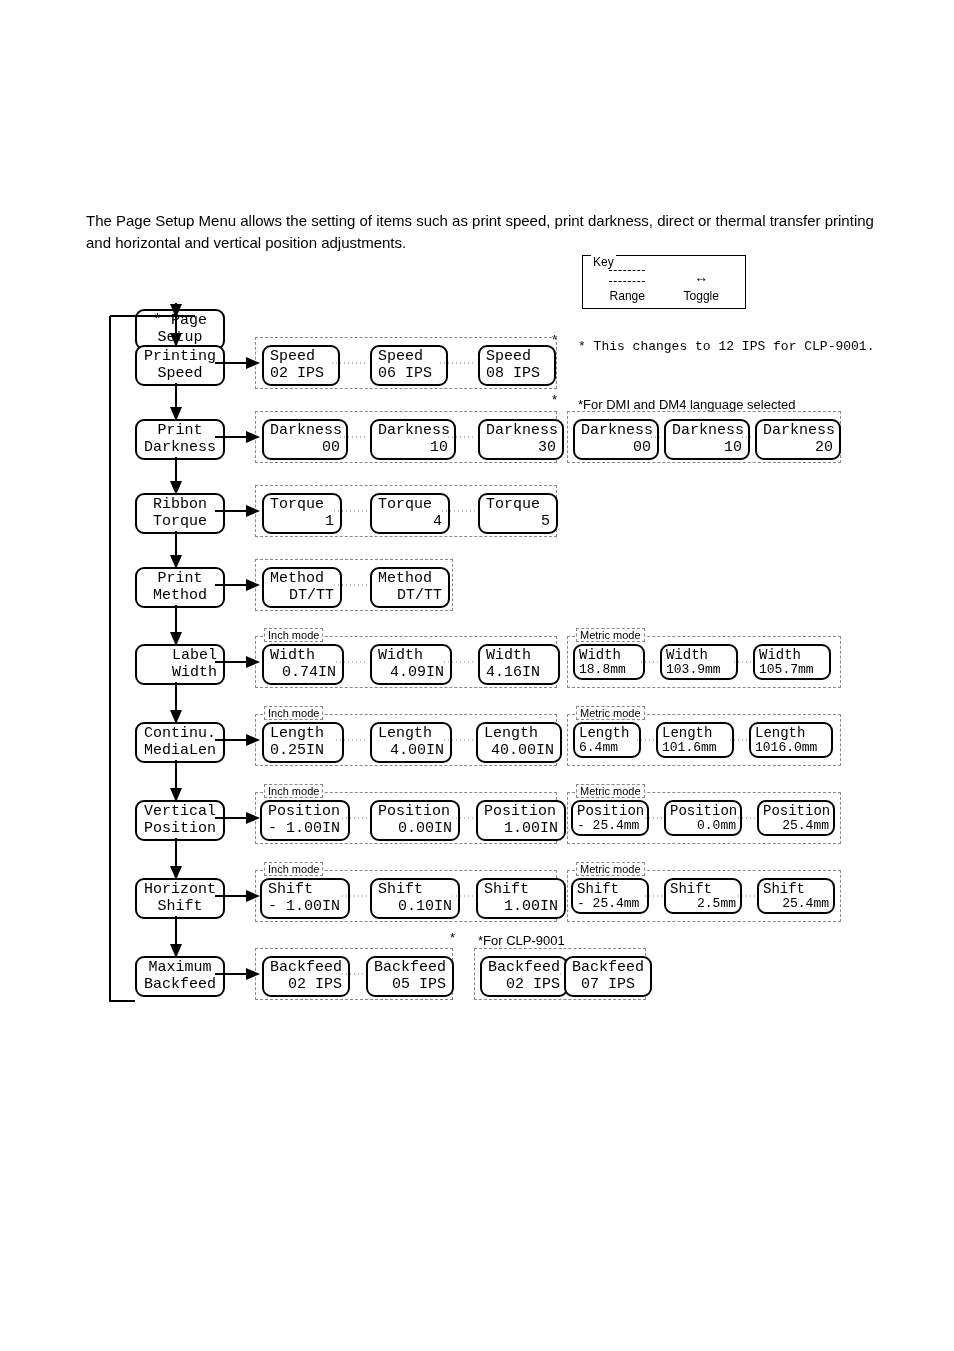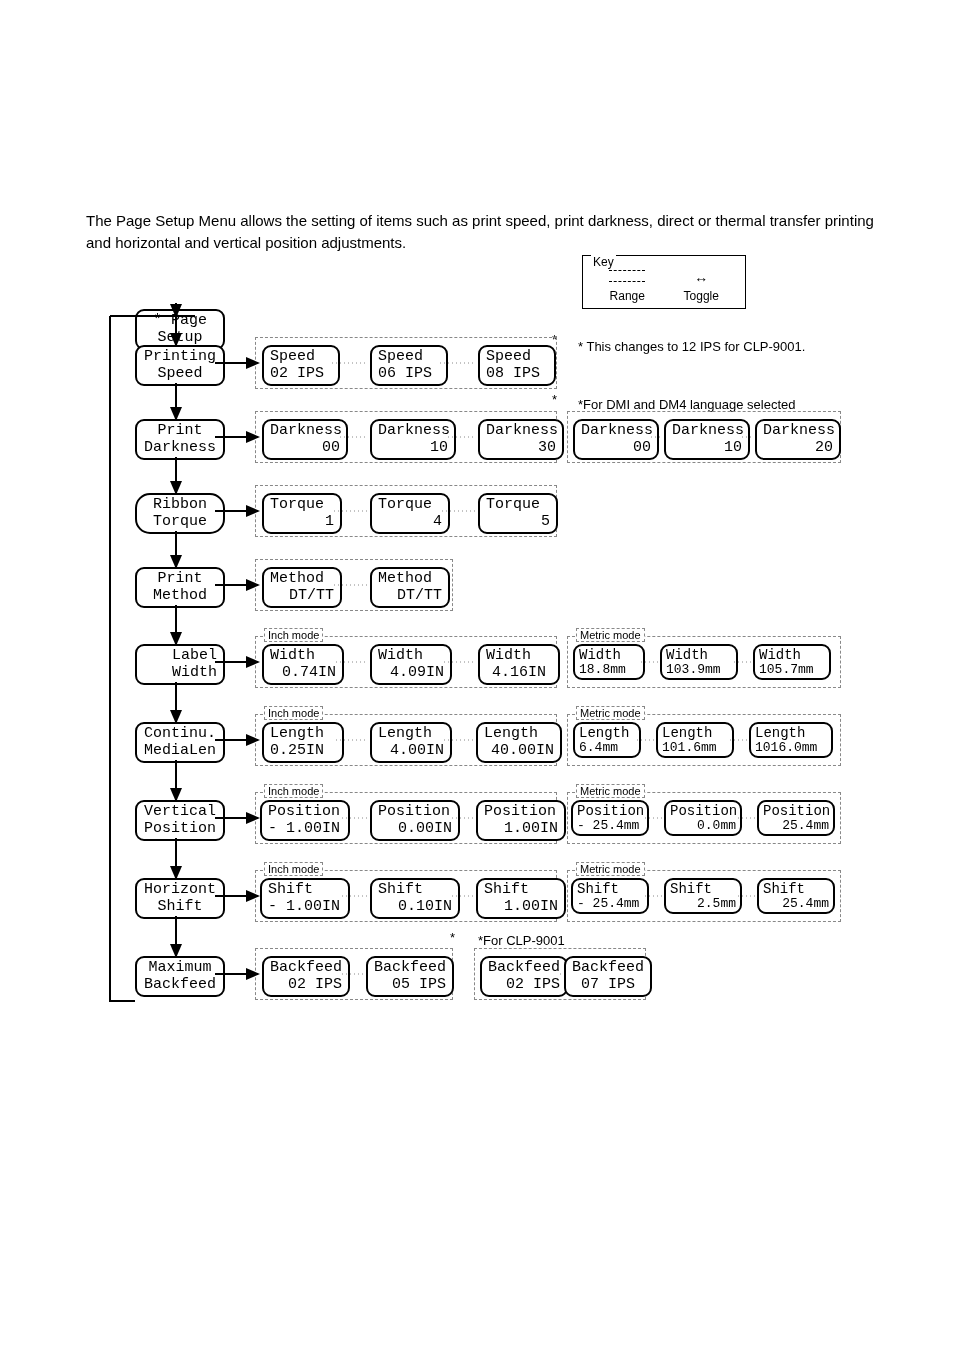--- a/index.html
+++ b/index.html
@@ -60,21 +60,21 @@
 <div class="abs nbox" style="left:135px;top:345px;width:74px;">
   <div class="l1">Printing</div>
   <div class="l2">Speed</div>
   </div>
 
 <div class="abs nbox" style="left:135px;top:419px;width:74px;">
   <div class="l1">Print</div>
   <div class="l2">Darkness</div>
   </div>
 
-<div class="abs nbox" style="left:135px;top:493px;width:74px;border-radius:15px;">
+<div class="abs nbox" style="left:135px;top:493px;width:74px;">
   <div class="l1">Ribbon</div>
   <div class="l2">Torque</div>
   </div>
 
 <div class="abs nbox" style="left:135px;top:567px;width:74px;">
   <div class="l1">Print</div>
   <div class="l2">Method</div>
   </div>
 
 <div class="abs nbox" style="left:135px;top:644px;width:74px;text-align:right;">
@@ -95,21 +95,21 @@
 <div class="abs nbox" style="left:135px;top:878px;width:74px;">
   <div class="l1">Horizont</div>
   <div class="l2">Shift</div>
   </div>
 
 <div class="abs nbox" style="left:135px;top:956px;width:74px;">
   <div class="l1">Maximum</div>
   <div class="l2">Backfeed</div>
   </div>
 
-<div class="abs note" style="left:578px;top:339px;">* This changes to 12 IPS for CLP-9001.</div>
+<div class="abs note" style="left:578px;top:339px;font-family:Liberation Mono, monospace;">* This changes to 12 IPS for CLP-9001.</div>
 <div class="abs note" style="left:578px;top:397px;">*For DMI and DM4 language selected</div>
 <div class="abs note" style="left:478px;top:933px;">*For CLP-9001</div>
 <div class="abs star" style="left:552px;top:332px;">*</div>
 <div class="abs star" style="left:552px;top:392px;">*</div>
 <div class="abs star" style="left:450px;top:930px;">*</div>
 
 <div class="grp" style="left:255px;top:337px;width:300px;height:50px;"></div>
 <div class="abs nbox" style="left:262px;top:345px;width:62px;text-align:left">
   <div>Speed</div>
     <div>02 IPS</div>
@@ -181,21 +181,21 @@
 <div class="abs nbox" style="left:262px;top:644px;width:66px;text-align:left">
   <div>Width</div>
     <div style="text-align:right">0.74IN</div>
   </div>
 <div class="abs nbox" style="left:370px;top:644px;width:66px;text-align:left">
   <div>Width</div>
     <div style="text-align:right">4.09IN</div>
   </div>
 <div class="abs nbox" style="left:478px;top:644px;width:66px;text-align:left">
   <div>Width</div>
-    <div style="text-align:center">4.16IN</div>
+    <div style="text-align:left">4.16IN</div>
   </div>
 
 <div class="grp" style="left:567px;top:636px;width:272px;height:50px;">
   <div class="tag">Metric mode</div>
   </div>
 <div class="abs mbox" style="left:573px;top:644px;width:60px;">
   <div>Width</div>
     <div class="v">18.8mm</div>
   </div>
 <div class="abs mbox" style="left:660px;top:644px;width:66px;">

